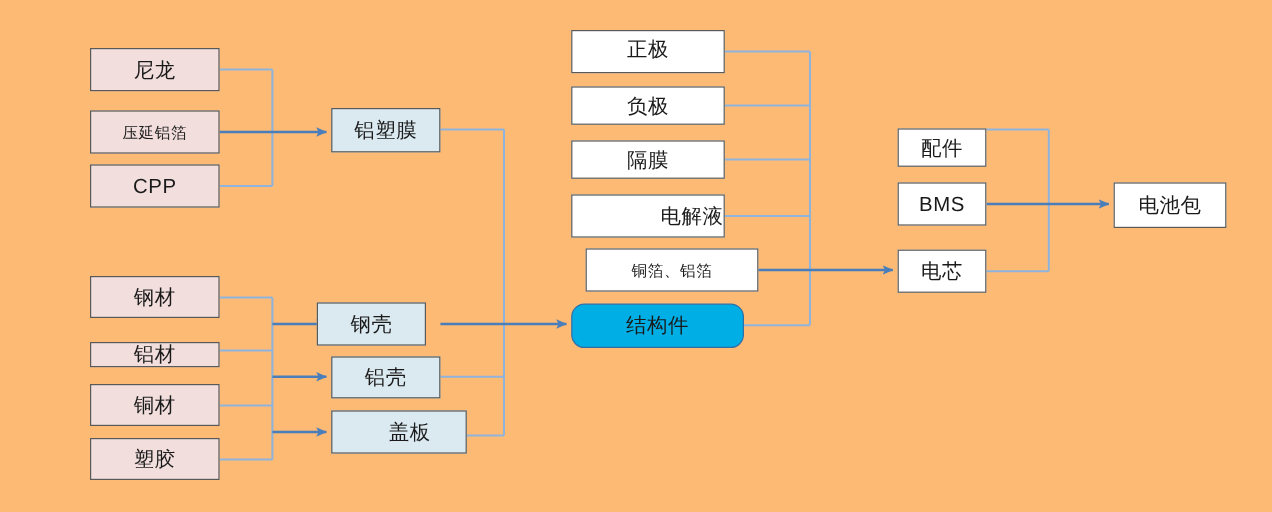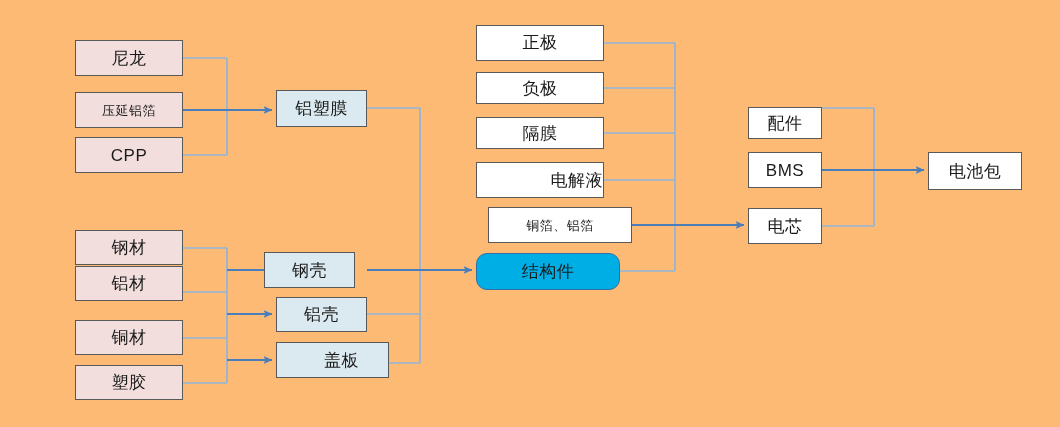--- a/index.html
+++ b/index.html
@@ -118,21 +118,21 @@
       </div>
       <div class="node pink small" style="left: 75px; top: 92px; width: 108px; height: 36px;">
         <span>压延铝箔</span>
       </div>
       <div class="node pink" style="left: 75px; top: 137px; width: 108px; height: 36px;">
         <span>CPP</span>
       </div>
       <div class="node pink" style="left: 75px; top: 230px; width: 108px; height: 35px; text-align: center;">
         <span>钢材</span>
       </div>
-      <div class="node pink" style="left: 75px; top: 266px; width: 108px; height: 35px; align-items: center;">
+      <div class="node pink" style="left: 75px; top: 285px; width: 108px; height: 21px; align-items: center;">
         <span>铝材</span>
       </div>
       <div class="node pink" style="left: 75px; top: 320px; width: 108px; height: 35px;">
         <span>铜材</span>
       </div>
       <div class="node pink" style="left: 75px; top: 365px; width: 108px; height: 35px;">
         <span>塑胶</span>
       </div>
       <div class="node ltblue" style="left: 276px; top: 90px; width: 91px; height: 37px;">
         <span>铝塑膜</span>

